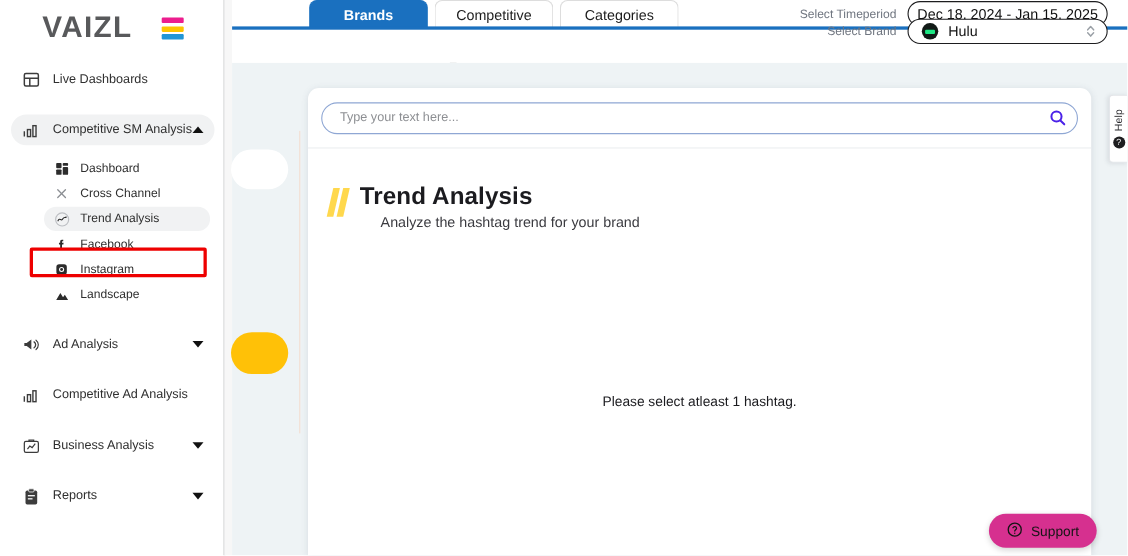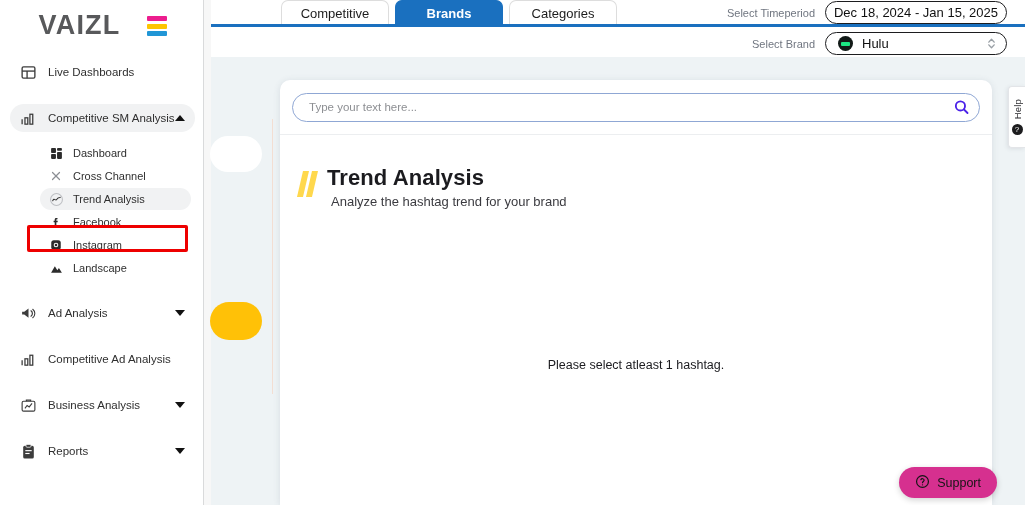--- a/index.html
+++ b/index.html
@@ -136,21 +136,21 @@
   }
   .tab-underline {
     position: absolute; left: 0; right: 0; top: 24px;
     height: 3px; background: #1a70bf;
   }
 
   .selector-row {
     position: absolute; right: 18px; display: flex; align-items: center;
   }
   .row-tp { top: 0; height: 25px; }
-  .row-br { top: 31px; height: 25px; }
+  .row-br { top: 16px; height: 25px; }
   .sel-label {
     font-size: 11px; color: #707680; margin-right: 10px; white-space: nowrap;
   }
   .sel-box {
     height: 23px; border: 1px solid #1d1d1f; border-radius: 12px;
     display: flex; align-items: center; padding: 0 14px;
     background: #ffffff; cursor: pointer;
   }
   .sel-box.tp { width: 182px; justify-content: center; }
   .sel-box.br { width: 182px; justify-content: flex-start; padding: 0 10px 0 12px; }
@@ -200,21 +200,21 @@
     color: #4b22e8; padding: 0; line-height: 0;
   }
 
   .title-block { padding: 30px 0 0 20px; display: flex; align-items: flex-start; }
   .title-bars { display: flex; gap: 3px; margin: 6px 12px 0 0; flex: 0 0 auto; }
   .title-bars span {
     display: block; width: 6px; height: 26px;
     background: #ffd84d; transform: skewX(-13deg);
   }
   .title-main { font-size: 22px; font-weight: bold; color: #1b1b1f; letter-spacing: 0.1px; }
-  .title-sub { font-size: 13px; color: #3b3b40; margin: 3px 0 0 4px; }
+  .title-sub { font-size: 13px; color: #3b3b40; margin: 3px 0 0 19px; }
 
   .empty-msg {
     position: absolute; left: 0; right: 0; top: 278px;
     text-align: center; font-size: 12.5px; color: #1b1b1f;
   }
 
   
   .help-tab {
     position: absolute; right: 0; top: 86px;
     width: 17px; height: 62px;
@@ -416,25 +416,25 @@
 
   <div class="content-bg">
     <div class="bg-pill-white"></div>
     <div class="bg-line"></div>
     <div class="bg-pill-yellow"></div>
   </div>
 
   <header class="topbar">
 
     <div class="tabs">
+      <div class="tab active">
+        <span>Brands</span>
+      </div>
       <div class="tab">
         <span>Competitive</span>
-      </div>
-      <div class="tab active">
-        <span>Brands</span>
       </div>
       <div class="tab">
         <span>Categories</span>
       </div>
     </div>
     <div class="tab-underline"></div>
 
     <div class="selector-row row-tp">
       <span class="sel-label">Select Timeperiod</span>
       <div class="sel-box tp">

